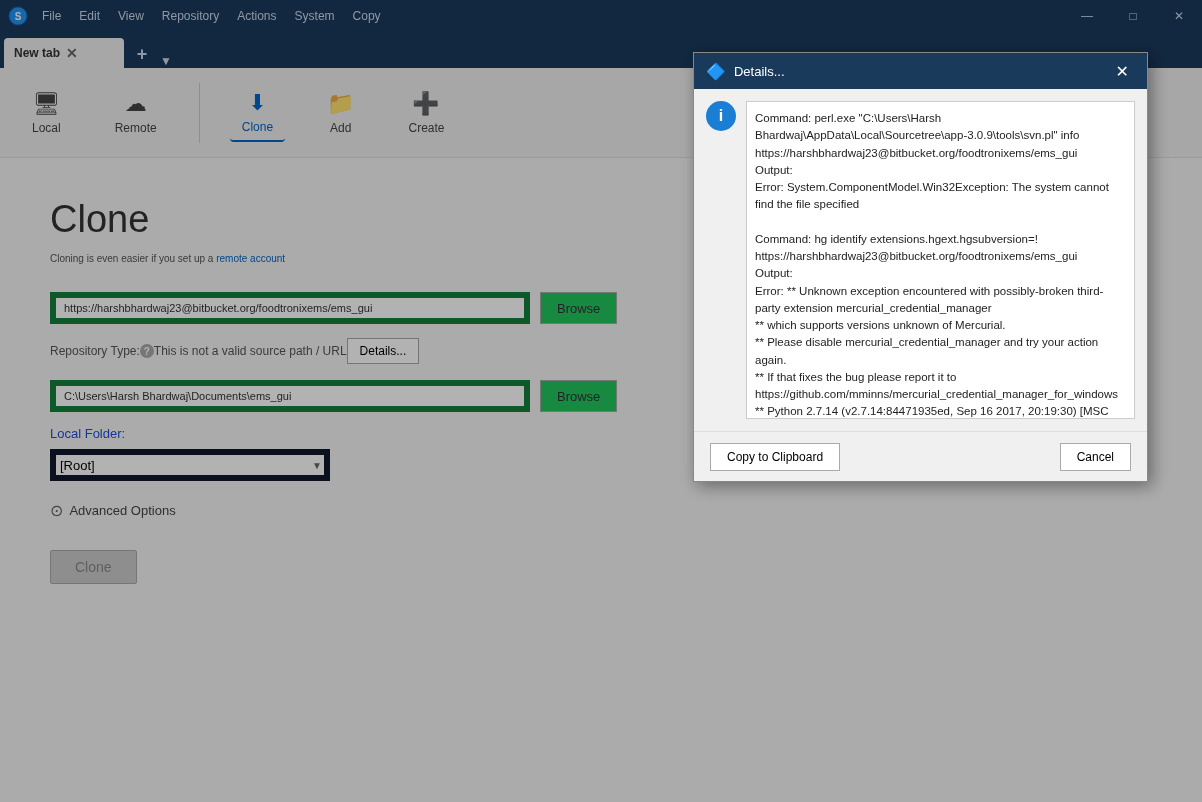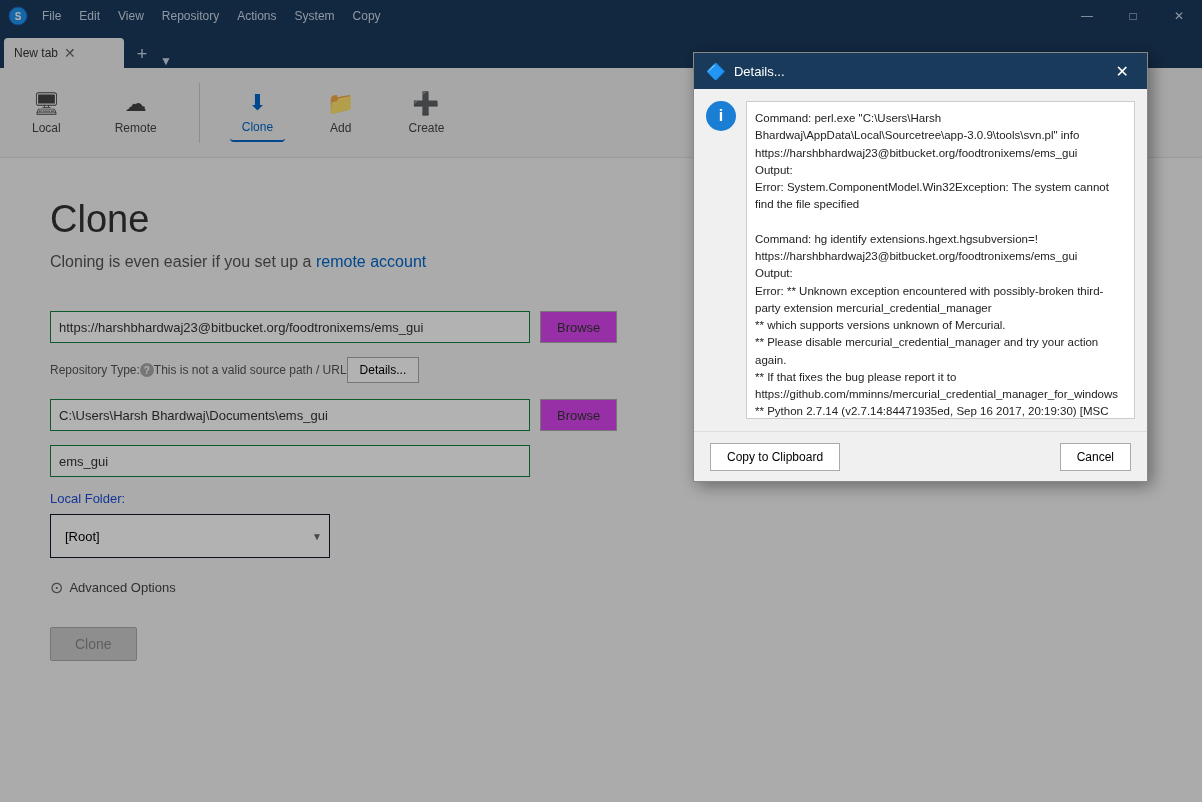--- a/index.html
+++ b/index.html
@@ -57,20 +57,21 @@
       border: none;
     }
 
     
     .tab-bar {
       background: #1a3a5c;
       height: 36px;
       display: flex;
       align-items: flex-end;
       padding: 0 4px;
+      font-weight: bold;
     }
     .tab {
       background: #f0f0f0;
       height: 30px;
       display: flex;
       align-items: center;
       padding: 0 10px;
       font-size: 12px;
       color: #333;
       border-radius: 4px 4px 0 0;
@@ -150,48 +151,48 @@
       padding: 40px 50px;
       flex: 1;
     }
     .clone-title {
       font-size: 38px;
       color: #333;
       font-weight: 300;
       margin-bottom: 12px;
     }
     .clone-subtitle {
-      font-size: 16px;
+      font-size: 10px;
       color: #555;
-      margin-bottom: 40px;
+      margin-bottom: 28px;
     }
     .clone-subtitle a {
       color: #0066cc;
       text-decoration: none;
     }
     .form-row {
       display: flex;
       align-items: center;
       gap: 10px;
       margin-bottom: 14px;
     }
     .form-input {
       width: 480px;
       height: 32px;
-      border: 1px solid #15803d;
+      border: 6px solid #15803d;
       padding: 0 8px;
-      font-size: 13px;
+      font-size: 11px;
       color: #333;
       background: white;
       outline: none;
     }
     .browse-btn {
       height: 32px;
       padding: 0 16px;
-      background: #d946ef;
+      background: #22c55e;
       border: 1px solid #aaa;
       font-size: 13px;
       color: #333;
       cursor: pointer;
     }
     .repo-type-row {
       display: flex;
       align-items: center;
       margin-bottom: 16px;
       font-size: 12px;
@@ -217,23 +218,23 @@
       font-size: 12px;
       cursor: pointer;
     }
     .local-folder-label {
       font-size: 13px;
       color: #1d4ed8;
       margin-bottom: 8px;
     }
     .folder-select {
       width: 280px;
-      height: 44px;
-      border: 1px solid #0f172a;
-      padding: 0 14px;
+      height: 32px;
+      border: 6px solid #0f172a;
+      padding: 0 4px;
       font-size: 13px;
       background: white;
       appearance: none;
       -webkit-appearance: none;
       cursor: pointer;
       position: relative;
     }
     .select-wrapper {
       position: relative;
       display: inline-block;
@@ -465,23 +466,20 @@
       <button class="details-btn">Details...</button>
     </div>
 
     
     <div class="form-row">
       <input type="text" class="form-input" value="C:\Users\Harsh Bhardwaj\Documents\ems_gui" style="">
       <button class="browse-btn">Browse</button>
     </div>
 
     
-    <div class="form-row">
-      <input type="text" class="form-input" value="ems_gui" style="">
-    </div>
 
     
     <div>
       <p class="local-folder-label">Local Folder:</p>
       <div class="select-wrapper">
         <select class="folder-select">
           <option>[Root]</option>
         </select>
       </div>
     </div>

